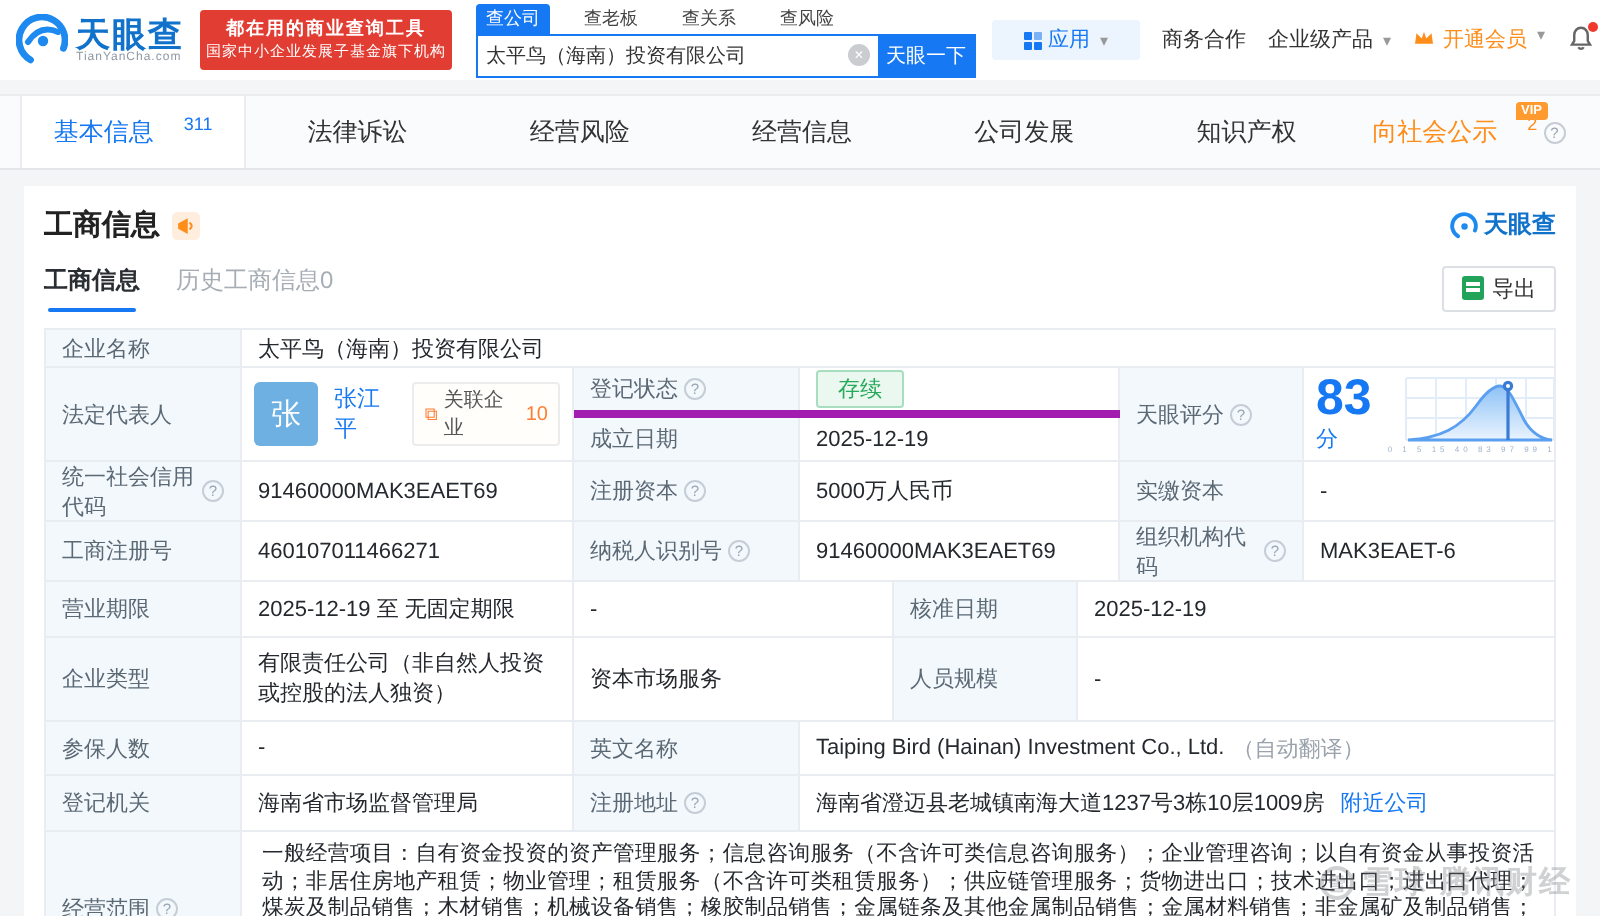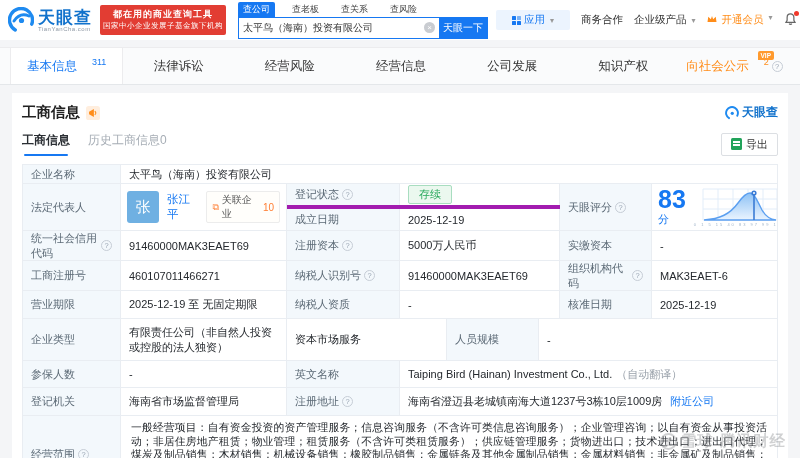--- a/index.html
+++ b/index.html
@@ -348,23 +348,20 @@
         </div>
     </div>
 
     <div class="tr" style="height:28px">
       <div class="td lbl w-l1">
           <span>营业期限</span>
         </div>
       <div class="td val w-v1">
           <span>2025-12-19 至 无固定期限</span>
         </div>
-      <div class="td lbl w-l2">
-          <span>纳税人资质</span>
-        </div>
       <div class="td val w-v2">
           <span>-</span>
         </div>
       <div class="td lbl w-l3">
           <span>核准日期</span>
         </div>
       <div class="td val w-v3">
           <span>2025-12-19</span>
         </div>
     </div>

